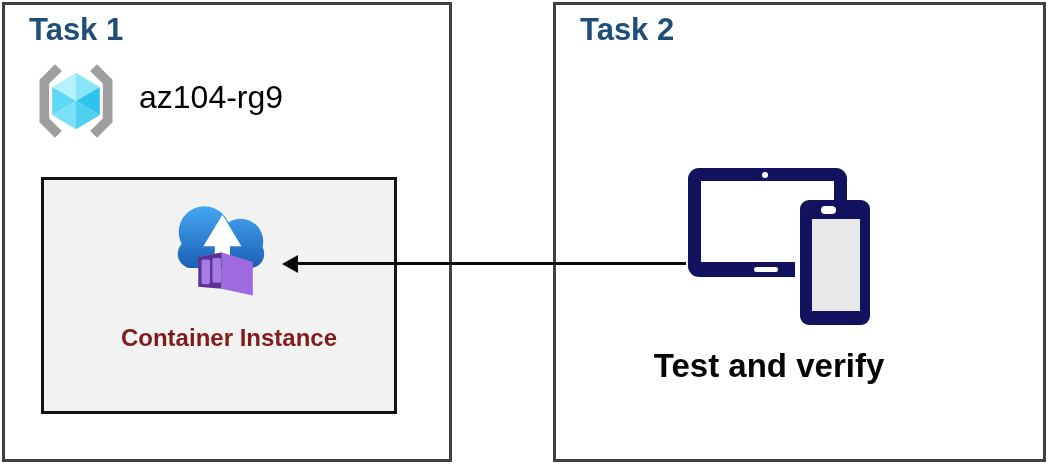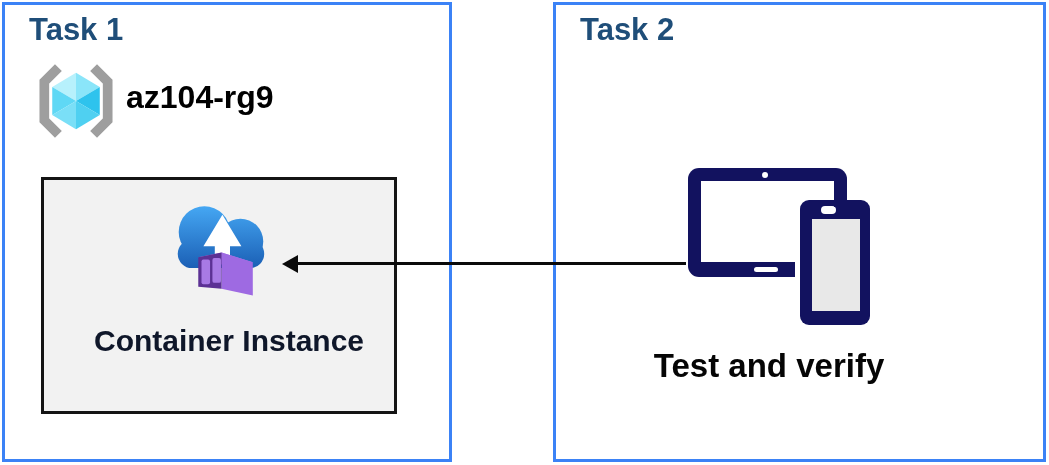--- a/index.html
+++ b/index.html
@@ -2,43 +2,43 @@
 <html><head>
 <meta charset="utf-8">
 <style>
   html,body{margin:0;padding:0;background:#ffffff;}
   .canvas{
     position:relative;width:1049px;height:465px;background:#ffffff;
     font-family:"Liberation Sans", sans-serif;overflow:hidden;
   }
   .task-box{
     position:absolute;top:2px;height:454px;background:#ffffff;
-    border:3px solid #3b82f6;
+    border:3px solid #404040;
   }
   #task1-box{left:2px;width:444px;}
   #task2-box{left:553px;width:487px;}
   .task-title{
     position:absolute;left:24px;top:7px;
     font-size:31px;font-weight:700;color:#1F4E79;
   }
   
   .rg-icon{position:absolute;left:27px;top:57px;}
   .rg-name{
-    position:absolute;left:121px;top:74px;
-    font-size:32px;font-weight:700;color:#000000;
+    position:absolute;left:134px;top:74px;
+    font-size:32px;font-weight:400;color:#000000;
   }
   
   .ci-card{
     position:absolute;left:36px;top:172px;width:350px;height:231px;
     background:#F2F2F2;border:3px solid #141414;
   }
   .ci-icon{position:absolute;left:129px;top:21px;}
   .ci-label{
     position:absolute;left:0;top:144px;width:370px;text-align:center;
-    font-size:30px;font-weight:700;color:#0f172a;
+    font-size:24px;font-weight:700;color:#7f1d1d;
   }
   
   .tablet{
     position:absolute;left:132px;top:163px;width:159px;height:109px;
     background:#12125F;border-radius:11px;
   }
   .tablet-screen{position:absolute;left:13px;top:13px;width:133px;height:81px;background:#ffffff;}
   .tablet-camera{position:absolute;left:74px;top:4px;width:6px;height:6px;border-radius:50%;background:#ffffff;}
   .tablet-homebar{position:absolute;left:66px;bottom:5px;width:24px;height:5px;border-radius:3px;background:#ffffff;}
   .phone{

